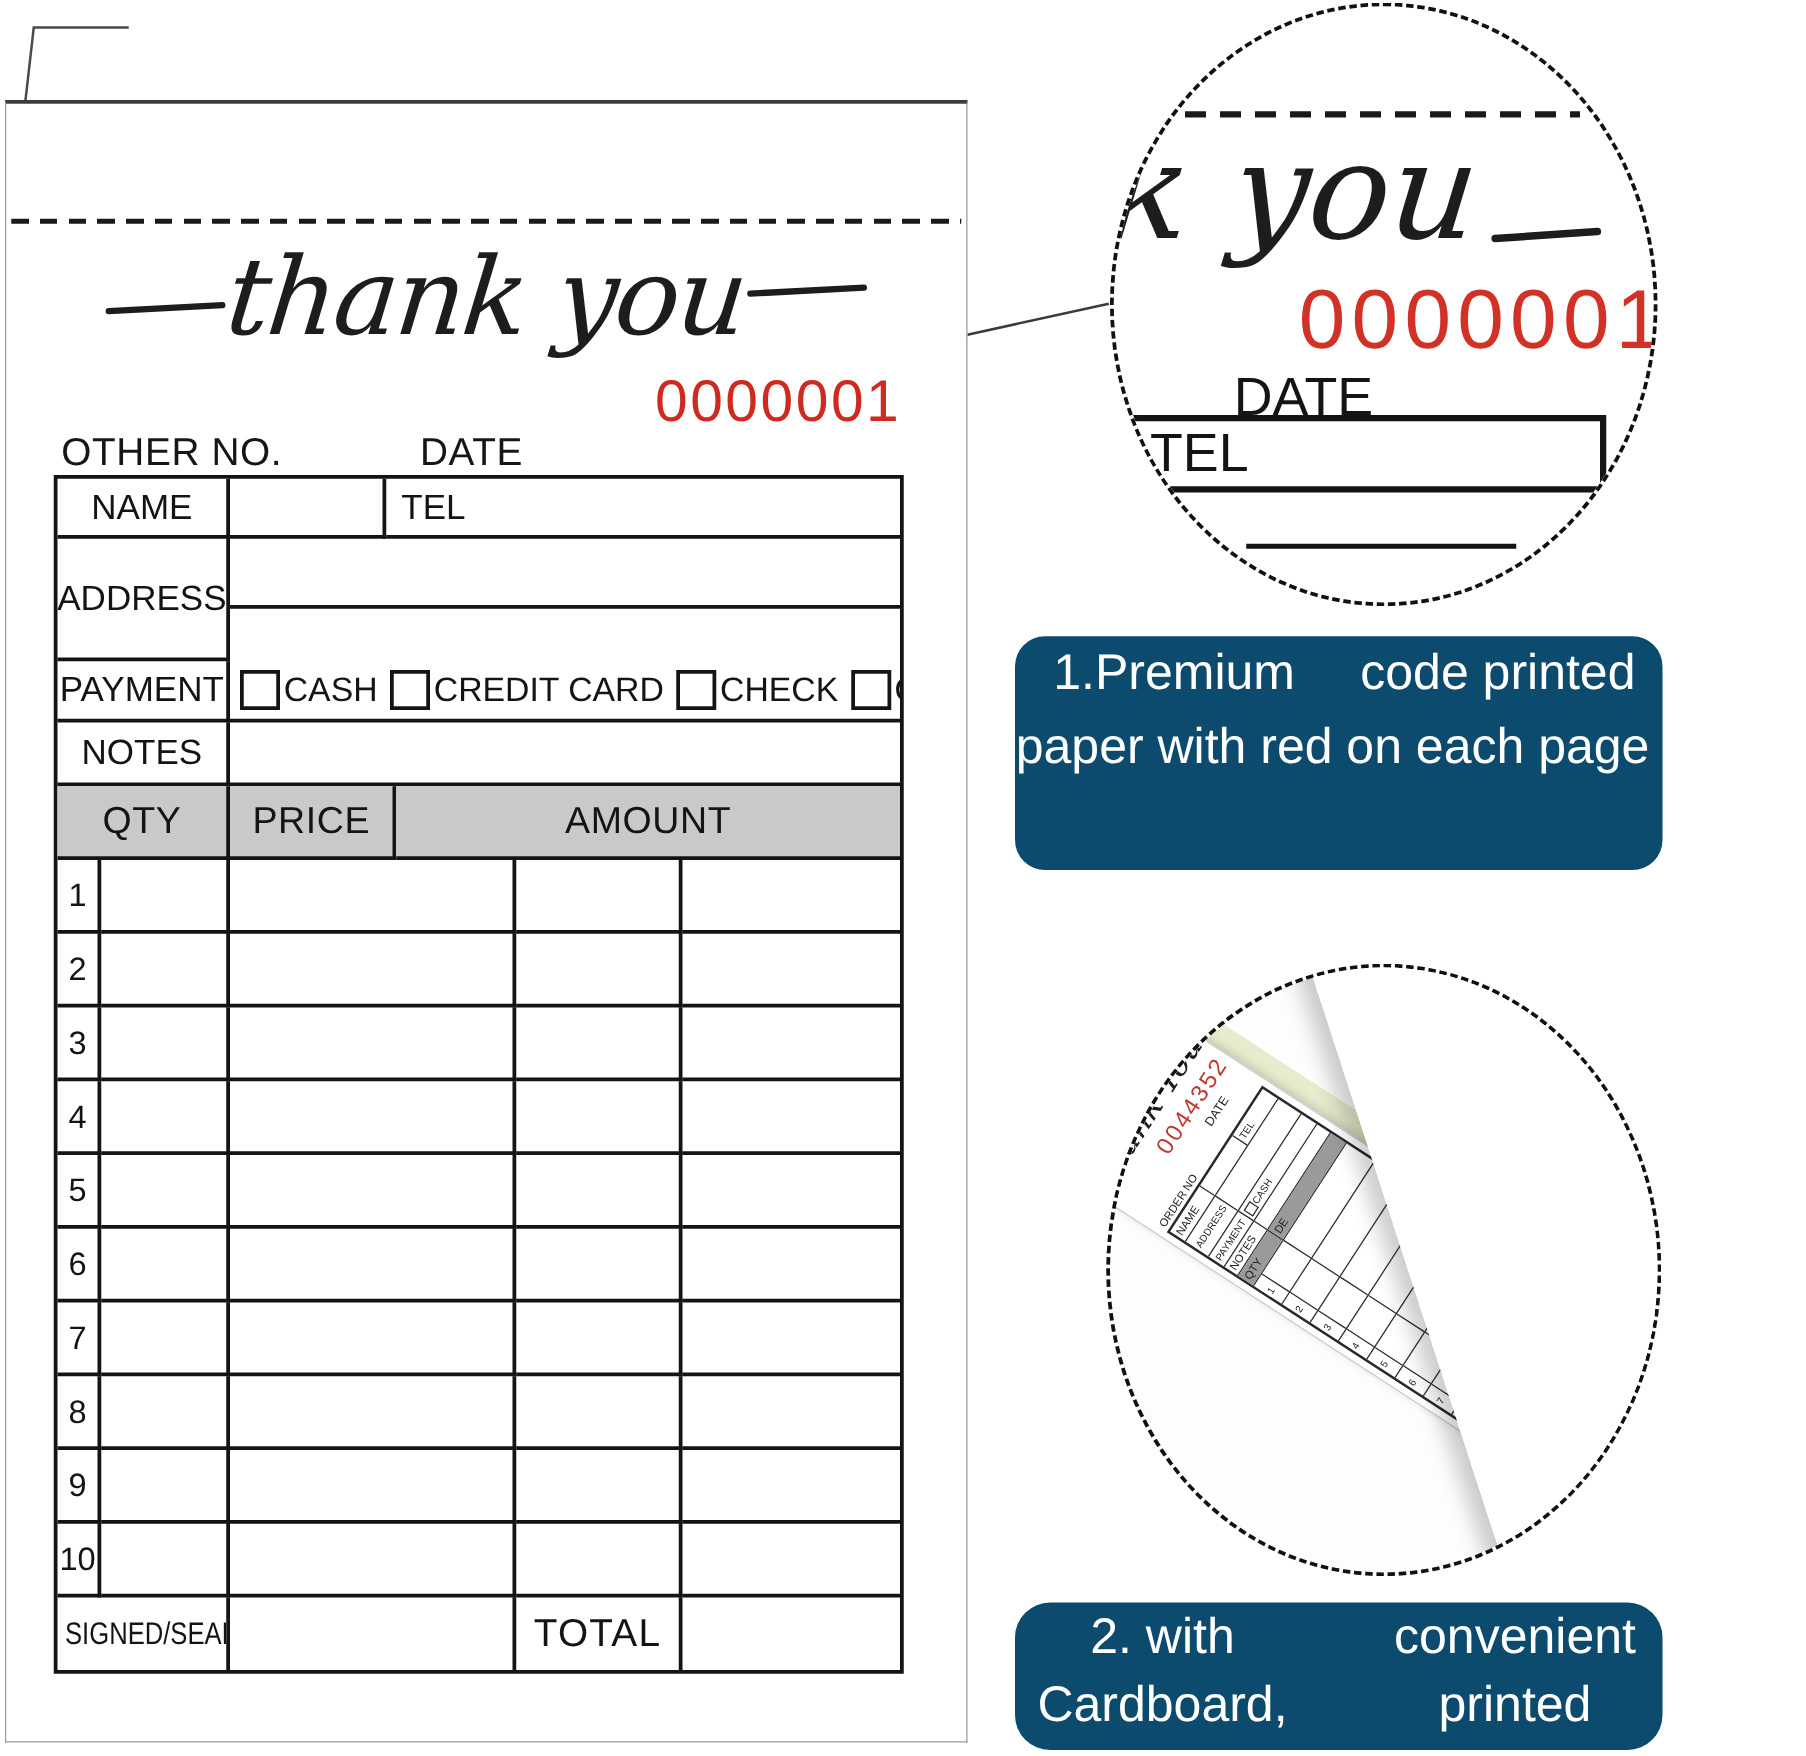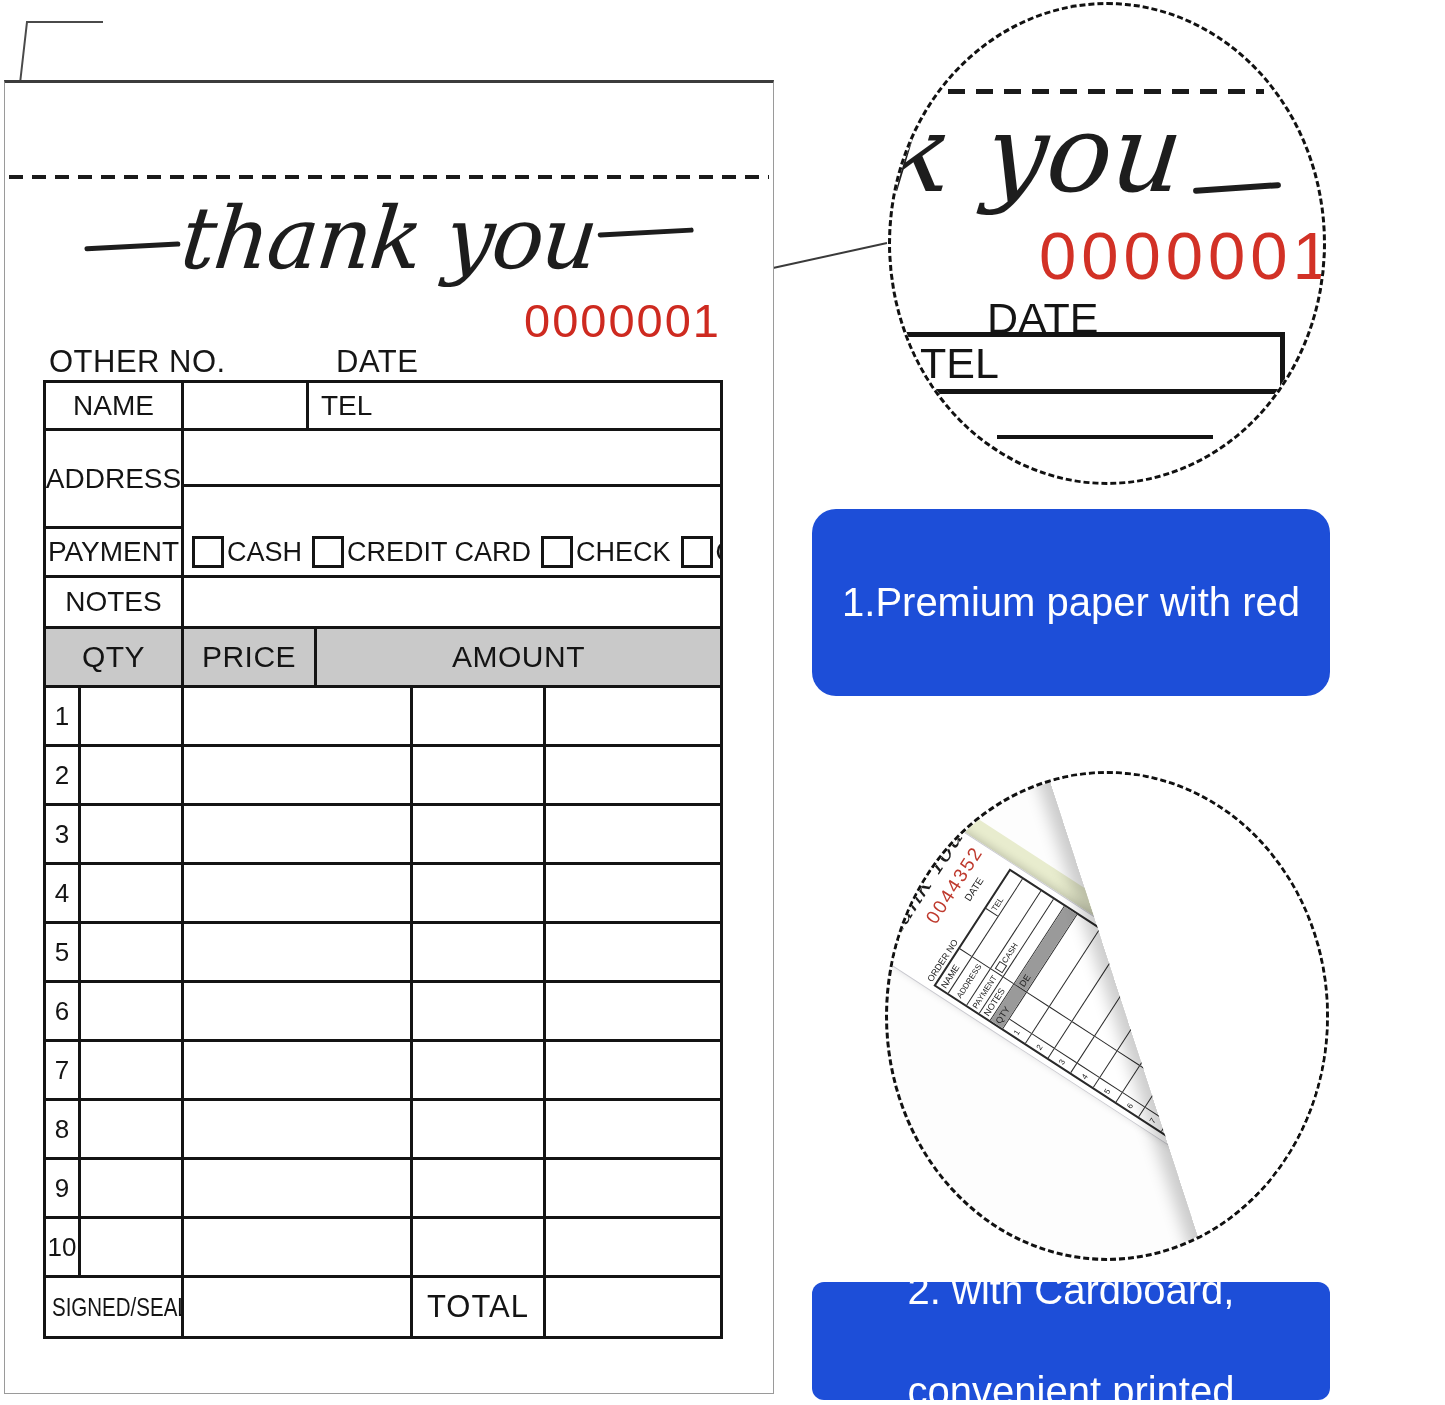--- a/index.html
+++ b/index.html
@@ -96,25 +96,25 @@
   .c1-serial{position:absolute;left:148px;top:212px;font-size:67px;font-weight:500;letter-spacing:5px;color:#d23126;}
   .c1-date{position:absolute;left:96px;top:289px;font-size:43px;color:#141414;}
   .c1-telbox{
     position:absolute;left:12px;top:327px;width:360px;height:52px;
     border:5px solid #141414;display:flex;align-items:center;padding-left:12px;
     font-size:43px;color:#141414;background:#fff;
   }
   .c1-subline{position:absolute;left:106px;top:430px;width:216px;height:4px;background:#141414;}
   
   .bluebox{
-    position:absolute;left:812px;width:518px;background:#1d4ed8;border-radius:24px;
-    color:#ffffff;text-align:center;display:flex;flex-direction:column;justify-content:center;
+    position:absolute;left:812px;width:518px;background:#0c4a6e;border-radius:24px;
+    color:#ffffff;text-align:center;display:flex;flex-direction:row;justify-content:center;
   }
   .box1{top:509px;height:187px;font-size:40px;line-height:59px;}
-  .box2{top:1282px;height:118px;font-size:40px;line-height:55px;border-radius:12px;gap:46px;}
+  .box2{top:1282px;height:118px;font-size:40px;line-height:55px;border-radius:28px;gap:46px;}
   
   .circle2{
     position:absolute;left:885px;top:771px;width:438px;height:484px;
     border:3px dashed #111;border-radius:50%;background:#fdfdfd;overflow:hidden;
   }
   .photo-green{
     position:absolute;left:-48px;top:152px;width:165px;height:560px;
     background:#e8ecce;transform:rotate(-57deg);transform-origin:0 0;z-index:1;
   }
   .mini-form{
@@ -316,20 +316,21 @@
     <div class="c1-serial">0000001</div>
     <div class="c1-date">DATE</div>
     <div class="c1-telbox">
         <span>TEL</span>
       </div>
     <div class="c1-subline"></div>
   </div>
 
   <div class="bluebox box1">
     <div>1.Premium paper with red</div>
+    <div>code printed on each page</div>
   </div>
 
   <div class="circle2">
     <div class="photo-green"></div>
 
     <div class="mini-form">
       <div class="mf-script">Thank You</div>
       <div class="mf-serial">0044352</div>
       <div class="mf-date">DATE</div>
       <div style="font-size:9px;margin:1px 0 1px 2px;">ORDER NO</div>

